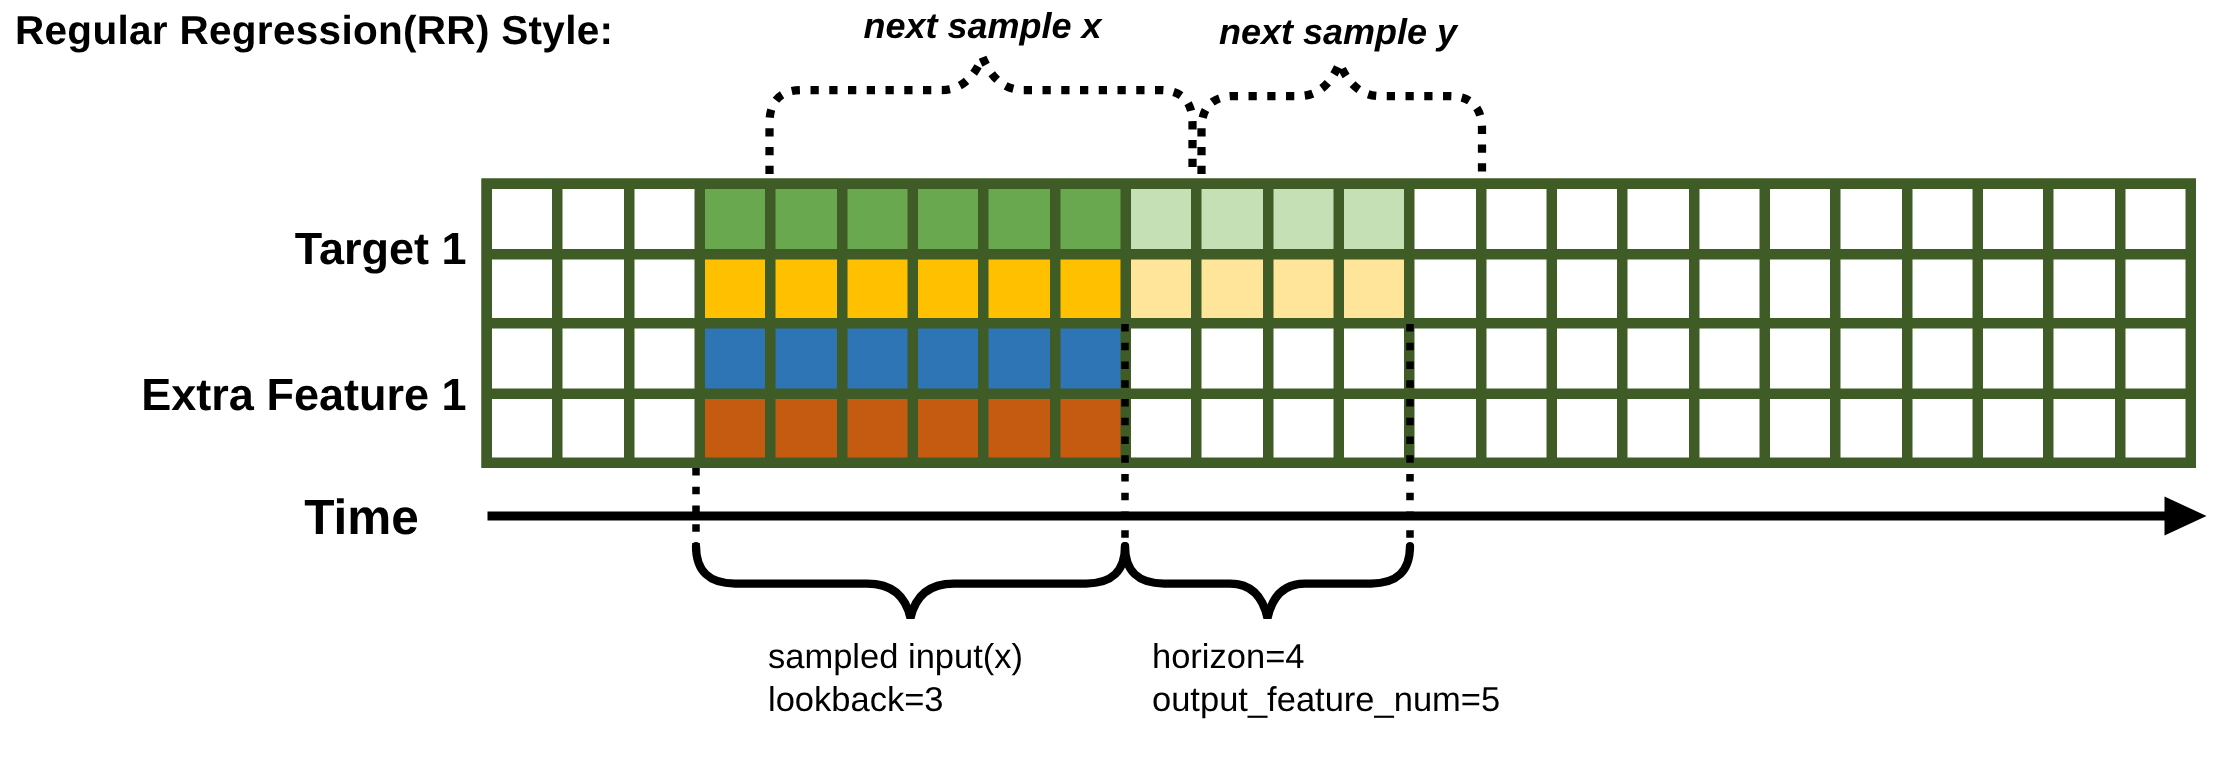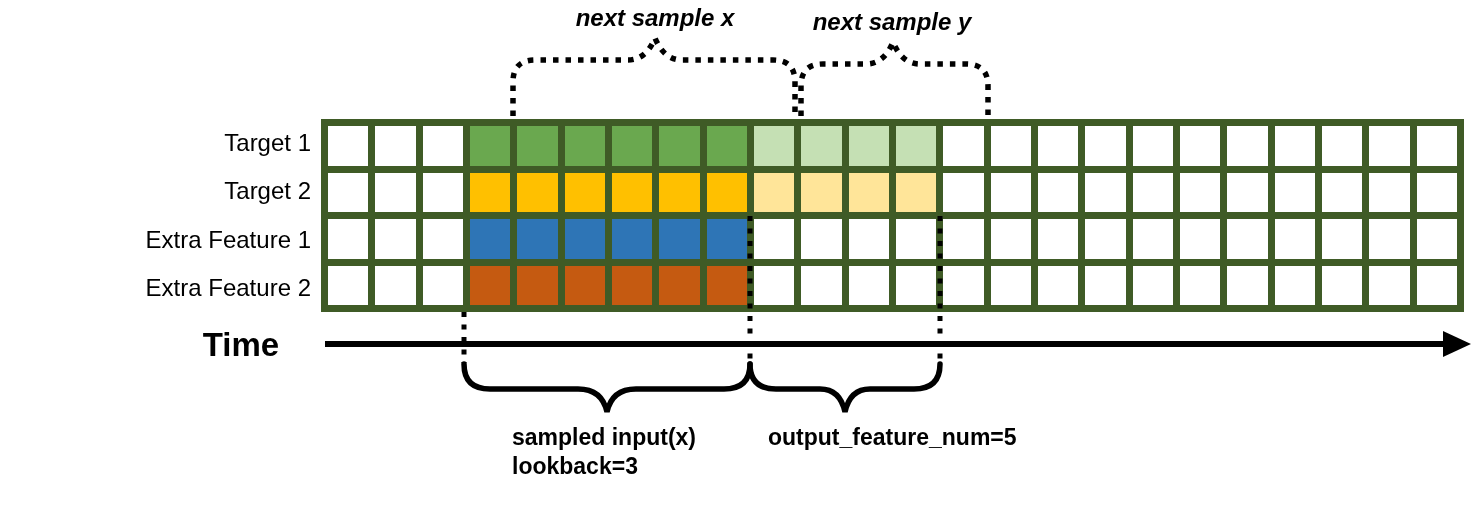--- a/index.html
+++ b/index.html
@@ -10,61 +10,60 @@
   .title {
     position:absolute; left:10px; top:5px;
     font-size:27px; font-weight:700; letter-spacing:0.2px;
   }
   .row-labels {
     position:absolute; left:0; top:119px; width:311px; height:193px;
     display:flex; flex-direction:column;
   }
   .row-labels .rlabel {
     flex:1; display:flex; align-items:center; justify-content:flex-end;
-    font-size:24px; font-weight:400; white-space:nowrap;
+    font-size:30px; font-weight:700; white-space:nowrap;
   }
   .grid {
     position:absolute; left:321px; top:119px; width:1143px; height:193px;
     box-sizing:border-box; display:grid;
     grid-template-columns:repeat(24, 1fr); grid-template-rows:repeat(4, 1fr);
     gap:7px; border:7px solid #3f5b26; background:#3f5b26;
   }
   .cell { background:#fff; }
   svg.overlay { position:absolute; left:0; top:0; pointer-events:none; }
   .ann {
     position:absolute; text-align:center; font-size:24px;
     font-style:italic; font-weight:600; white-space:nowrap;
   }
   .next-x { left:545px; top:4px; width:220px; }
   .next-y { left:782px; top:8px; width:220px; }
   .time-label {
     position:absolute; left:176px; top:326px; width:130px; text-align:center;
     font-size:33px; font-weight:700;
   }
   .textblock {
-    position:absolute; top:423px; font-size:23px; font-weight:700;
+    position:absolute; top:423px; font-size:23px; font-weight:400;
     line-height:29px; white-space:nowrap;
   }
   .input-block  { left:512px; }
   .output-block { left:768px; }
 </style>
 </head>
 <body>
 
 <div class="canvas">
 
+  <div class="title">Regular Regression(RR) Style:</div>
 
   <div class="ann next-y">next sample y</div>
   <div class="ann next-x">next sample x</div>
 
   <div class="row-labels">
     <div class="rlabel">Target 1</div>
-    <div class="rlabel">Target 2</div>
     <div class="rlabel">Extra Feature 1</div>
-    <div class="rlabel">Extra Feature 2</div>
   </div>
 
   <div class="grid" id="cellgrid" style="background: rgb(63, 91, 38); border-color: rgb(63, 91, 38);">
       <div class="cell" style="background: rgb(255, 255, 255);"></div>
       <div class="cell" style="background: rgb(255, 255, 255);"></div>
       <div class="cell" style="background: rgb(255, 255, 255);"></div>
       <div class="cell" style="background: rgb(106, 168, 79);"></div>
       <div class="cell" style="background: rgb(106, 168, 79);"></div>
       <div class="cell" style="background: rgb(106, 168, 79);"></div>
       <div class="cell" style="background: rgb(106, 168, 79);"></div>
@@ -178,16 +177,17 @@
   </svg>
 
   <div class="time-label">Time</div>
 
   <div class="textblock input-block">
     <div>sampled input(x)</div>
     <div>lookback=3</div>
   </div>
 
   <div class="textblock output-block">
+    <div>horizon=4</div>
     <div>output_feature_num=5</div>
   </div>
 
 </div>
 
 </body></html>

